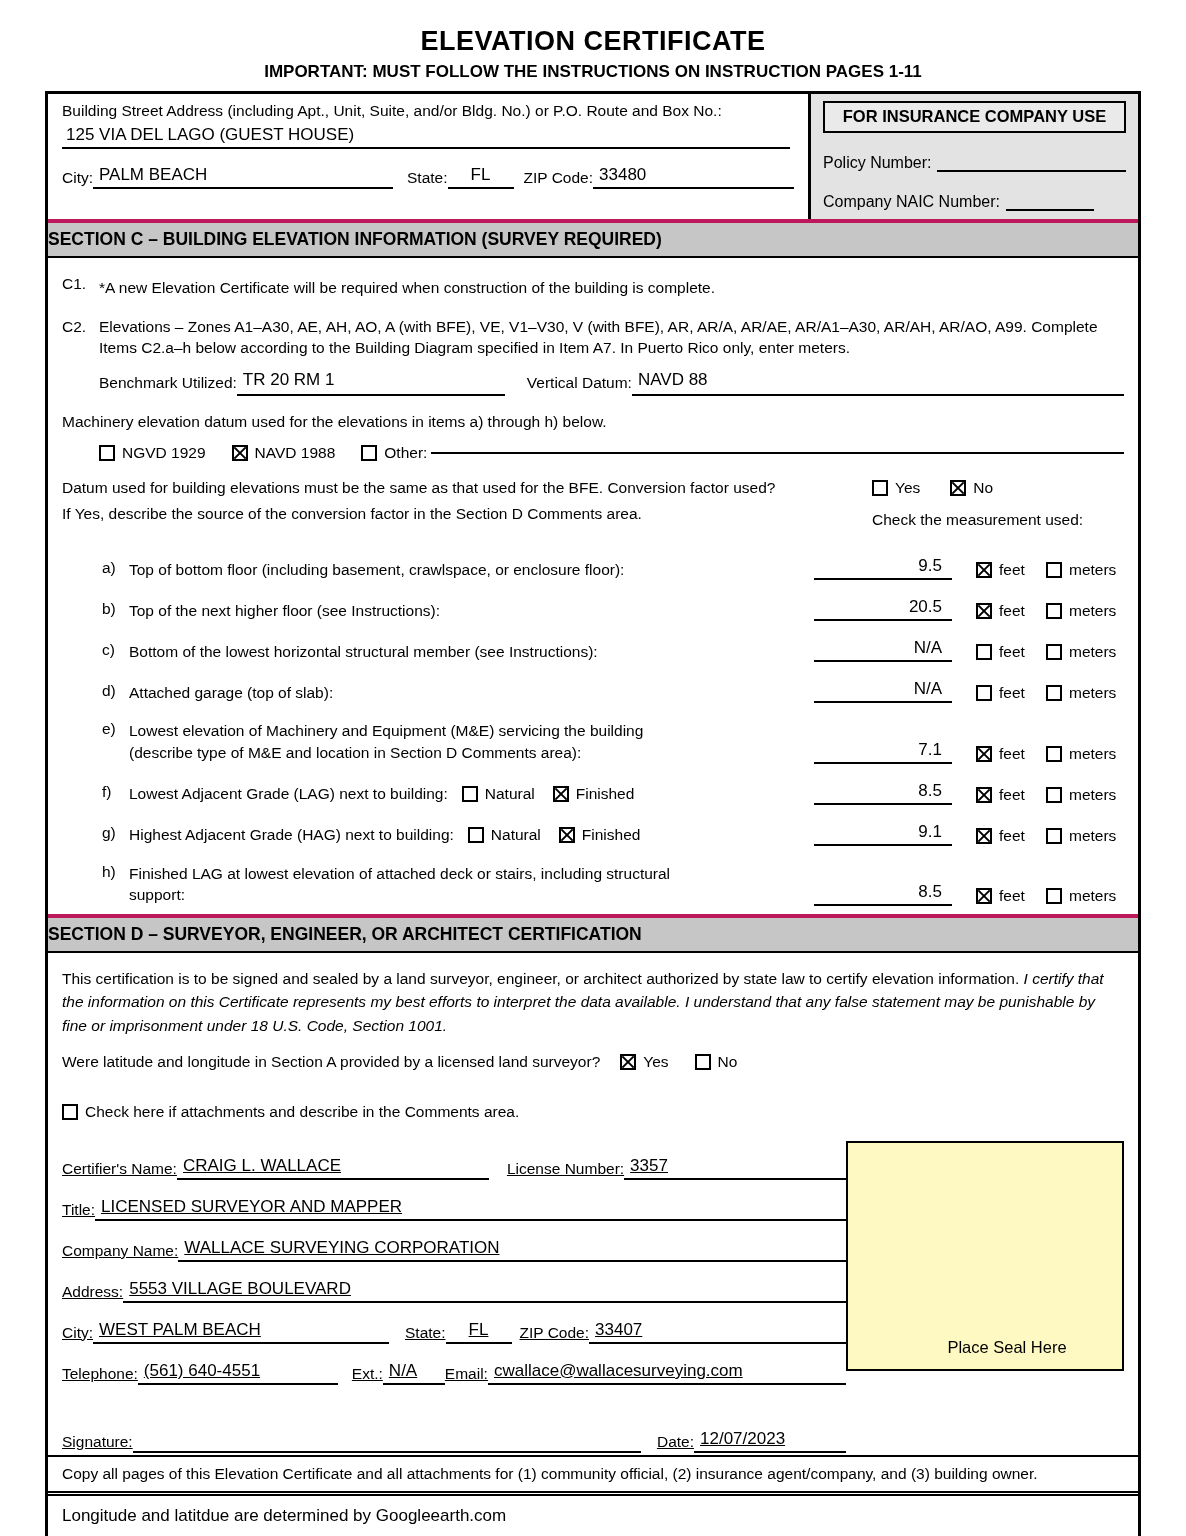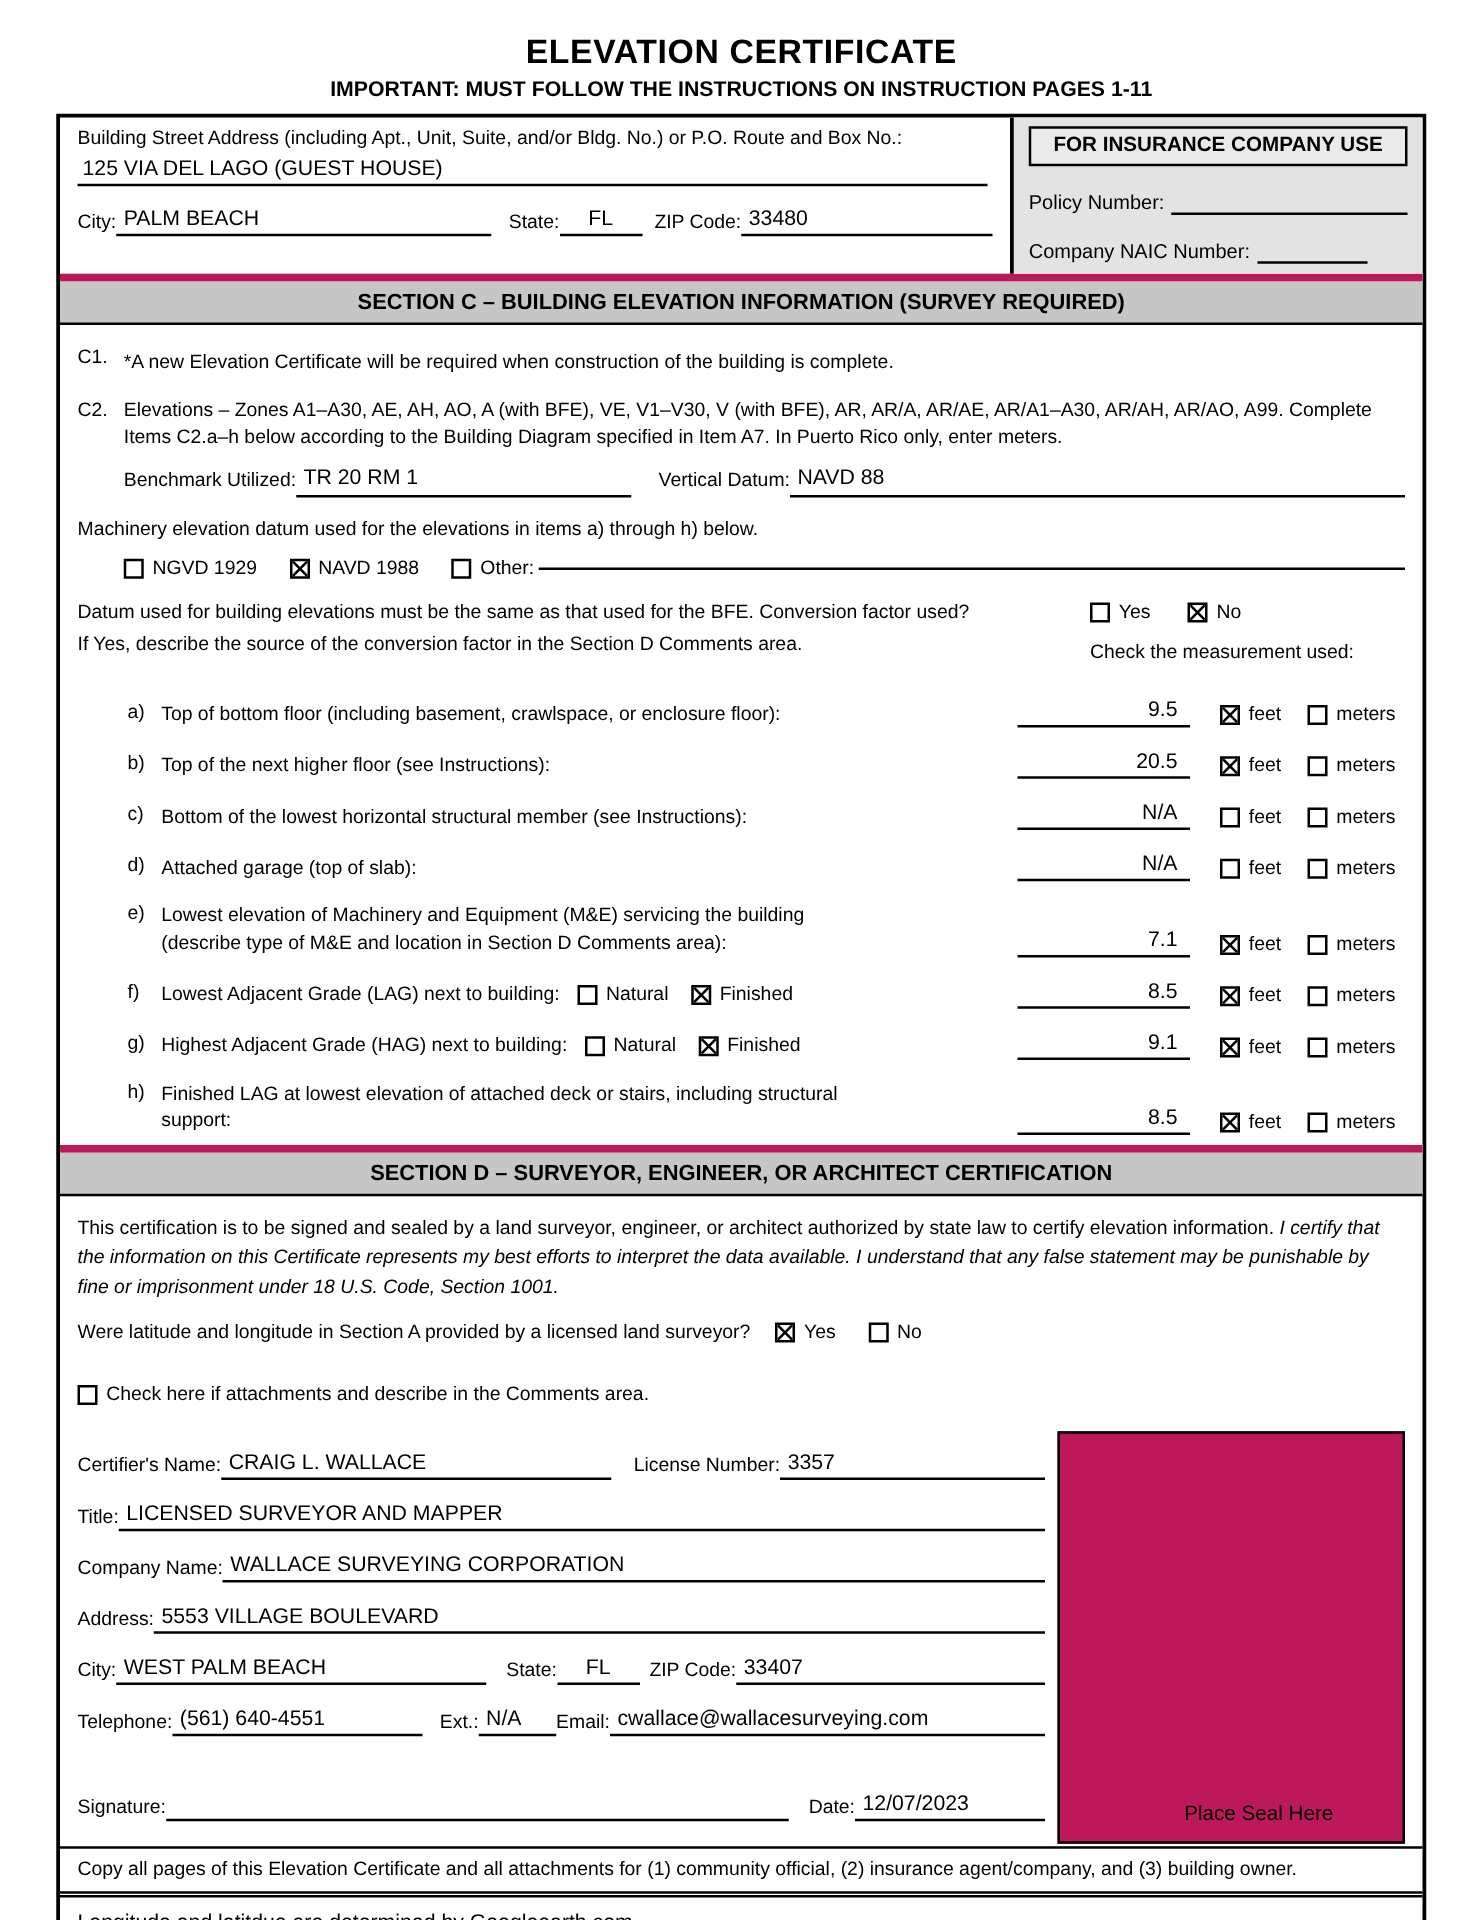--- a/index.html
+++ b/index.html
@@ -28,22 +28,22 @@
   .w-state { width: 66px; text-align: center; margin-right: 10px; }
   .w-zip { flex: 1; }
   .ins-cell { width: 330px; border-left: 3px solid #000; background: #e3e3e3; padding: 7px 12px 8px 12px; }
   .ins-title { border: 2px solid #000; background: #eaeaea; font-weight: bold; font-size: 16.5px; text-align: center; padding: 4px 0 5px 0; }
   .ins-row { display: flex; align-items: flex-end; font-size: 16px; margin-top: 21px; }
   .ins-row .line { flex: 1; border-bottom: 2px solid #000; height: 1px; margin-left: 6px; }
   .ins-row.naic .line { flex: 0 0 88px; }
 
   
   .section-bar {
-    background: #c6c6c6; border-top: 6px solid #be185d; border-bottom: 2px solid #000;
-    text-align: center; font-weight: bold; font-size: 17.5px; padding: 6px 0;
+    background: #c6c6c6; border-top: 4px solid #be185d; border-bottom: 2px solid #000;
+    font-weight: bold; font-size: 17.5px; padding: 6px 0;
   }
 
   .sec-body { padding: 4px 14px 6px 14px; font-size: 15.5px; line-height: 1.35; }
 
   .hang { display: flex; margin-top: 12px; }
   .hang .num { width: 37px; flex: none; }
   .hang .body { flex: 1; }
   .opt-row { display: flex; align-items: center; flex-wrap: nowrap; }
   .opt { display: flex; align-items: center; margin-right: 26px; white-space: nowrap; }
   .opt:last-child { margin-right: 0; }
@@ -87,39 +87,39 @@
   .unit-label-m { width: 55px; }
 
   
   .cert-par { margin-top: 10px; line-height: 1.5; }
   .it { font-style: italic; }
   .latlong-row { display: flex; align-items: center; margin-top: 15px; }
   .latlong-row .q { margin-right: 20px; }
   .attach-row { display: flex; align-items: center; margin-top: 29px; margin-bottom: 4px; }
 
   .d-body { display: flex; padding: 6px 14px 0 14px; font-size: 15.5px; }
-  .d-left { flex: 1; padding-right: 10px; }
+  .d-left { flex: 1; padding-right: 0; text-decoration: underline; }
   .d-right { width: 278px; flex: none; padding-top: 2px; }
   .frow { display: flex; align-items: flex-end; margin-top: 17px; }
   .frow .v { white-space: nowrap; }
   .certname-val { width: 312px; }
   .license-lbl { margin-left: 18px; }
   .license-val { flex: 1; }
   .grow { flex: 1; }
   .d-city-val { width: 296px; }
   .d-state-val { width: 66px; text-align: center; margin-right: 8px; }
   .tel-val { width: 200px; }
   .ext-lbl { margin-left: 14px; }
   .ext-val { width: 62px; }
   .email-val { flex: 1; }
   .sig-row { margin-top: 44px; }
   .sig-line { flex: 1; margin-right: 16px; }
   .date-val { width: 152px; }
   .seal-box {
-    border: 2px solid #000; background: #be185d; height: 330px;
+    border: 2px solid #000; background: #fef9c3; height: 230px;
     display: flex; align-items: flex-end; justify-content: center;
     padding-bottom: 12px; font-size: 16.5px; padding-left: 44px;
   }
   .copy-row { border-top: 2px solid #000; margin-top: 2px; padding: 8px 14px; font-size: 15.5px; }
   .double-rule { border-top: 2px solid #000; border-bottom: 2px solid #000; height: 5px; }
   .comments-block { padding: 7px 14px 30px 14px; font-size: 15.5px; }
   .comment-line { font-size: 17px; line-height: 1.5; }
 </style>
 </head>
 <body>

